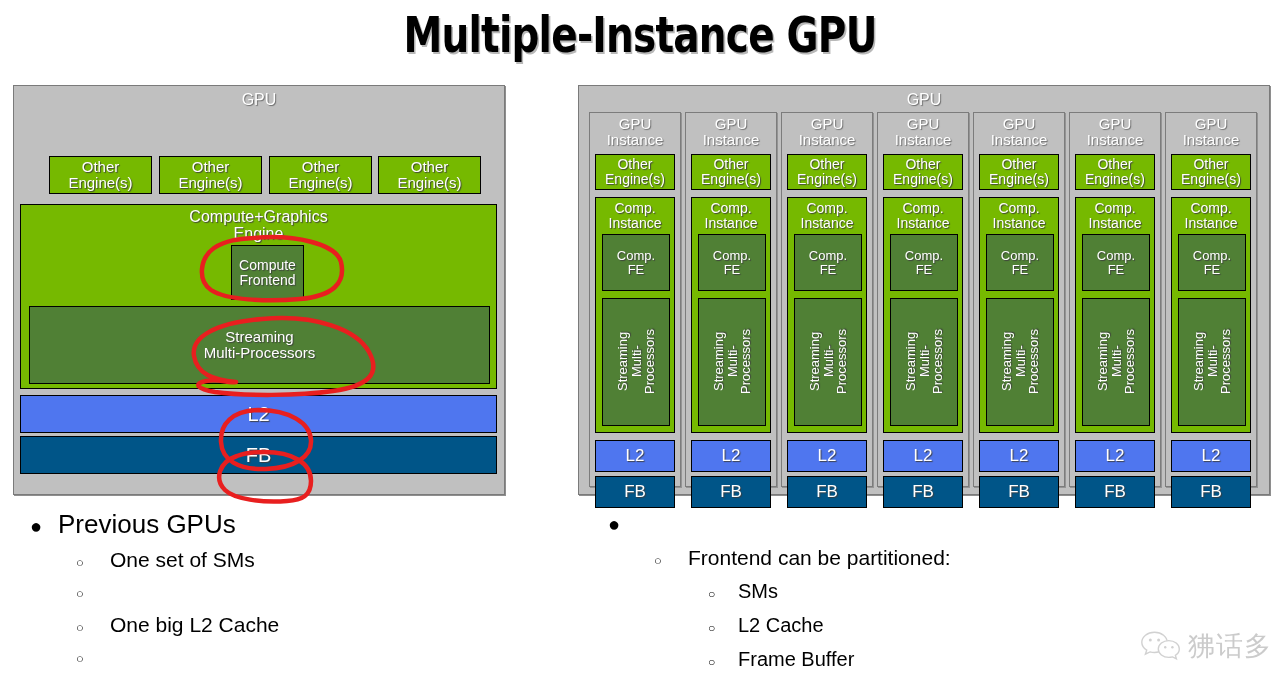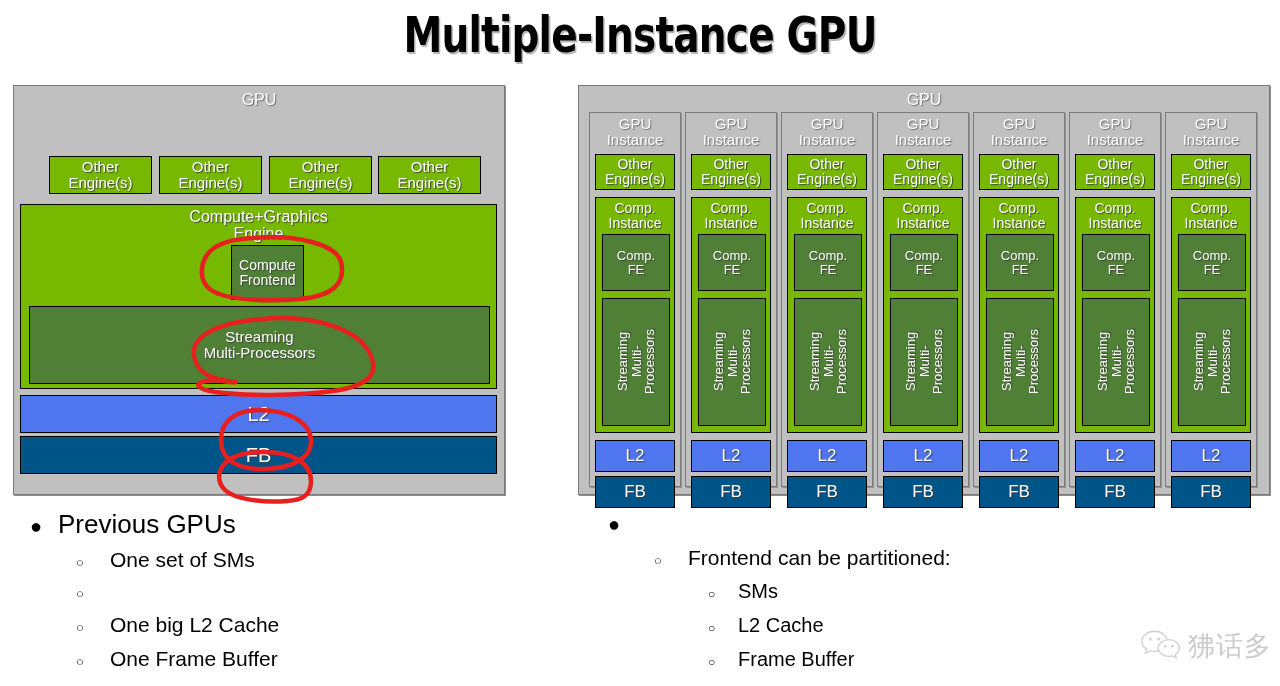--- a/index.html
+++ b/index.html
@@ -128,20 +128,21 @@
     width: 30px;
     font-size: 12px;
     flex: 0 0 30px;
   }
 
   
   .watermark {
     position: absolute;
     right: 8px; bottom: 22px;
     display: flex;
+    align-items: center;
     gap: 6px;
     opacity: 0.45;
   }
   .wm-text {
     font-family: "DejaVu Sans", sans-serif;
     font-size: 27px;
     color: #8d8d8d;
     letter-spacing: 1px;
   }
 </style>
@@ -269,21 +270,20 @@
     </div>
     <div class="b2">
       <span class="mk">○</span>
     </div>
     <div class="b2">
       <span class="mk">○</span>
       <span>One big L2 Cache</span>
     </div>
     <div class="b2">
       <span class="mk">○</span>
-      <span>One Frame Buffer</span>
     </div>
   </div>
 
   <div class="bullets" style="left:608px; top:508px; width:560px;">
     <div class="b1">
       <span class="mk">●</span>
     </div>
     <div class="b2">
       <span class="mk">○</span>
       <span>Frontend can be partitioned:</span>

